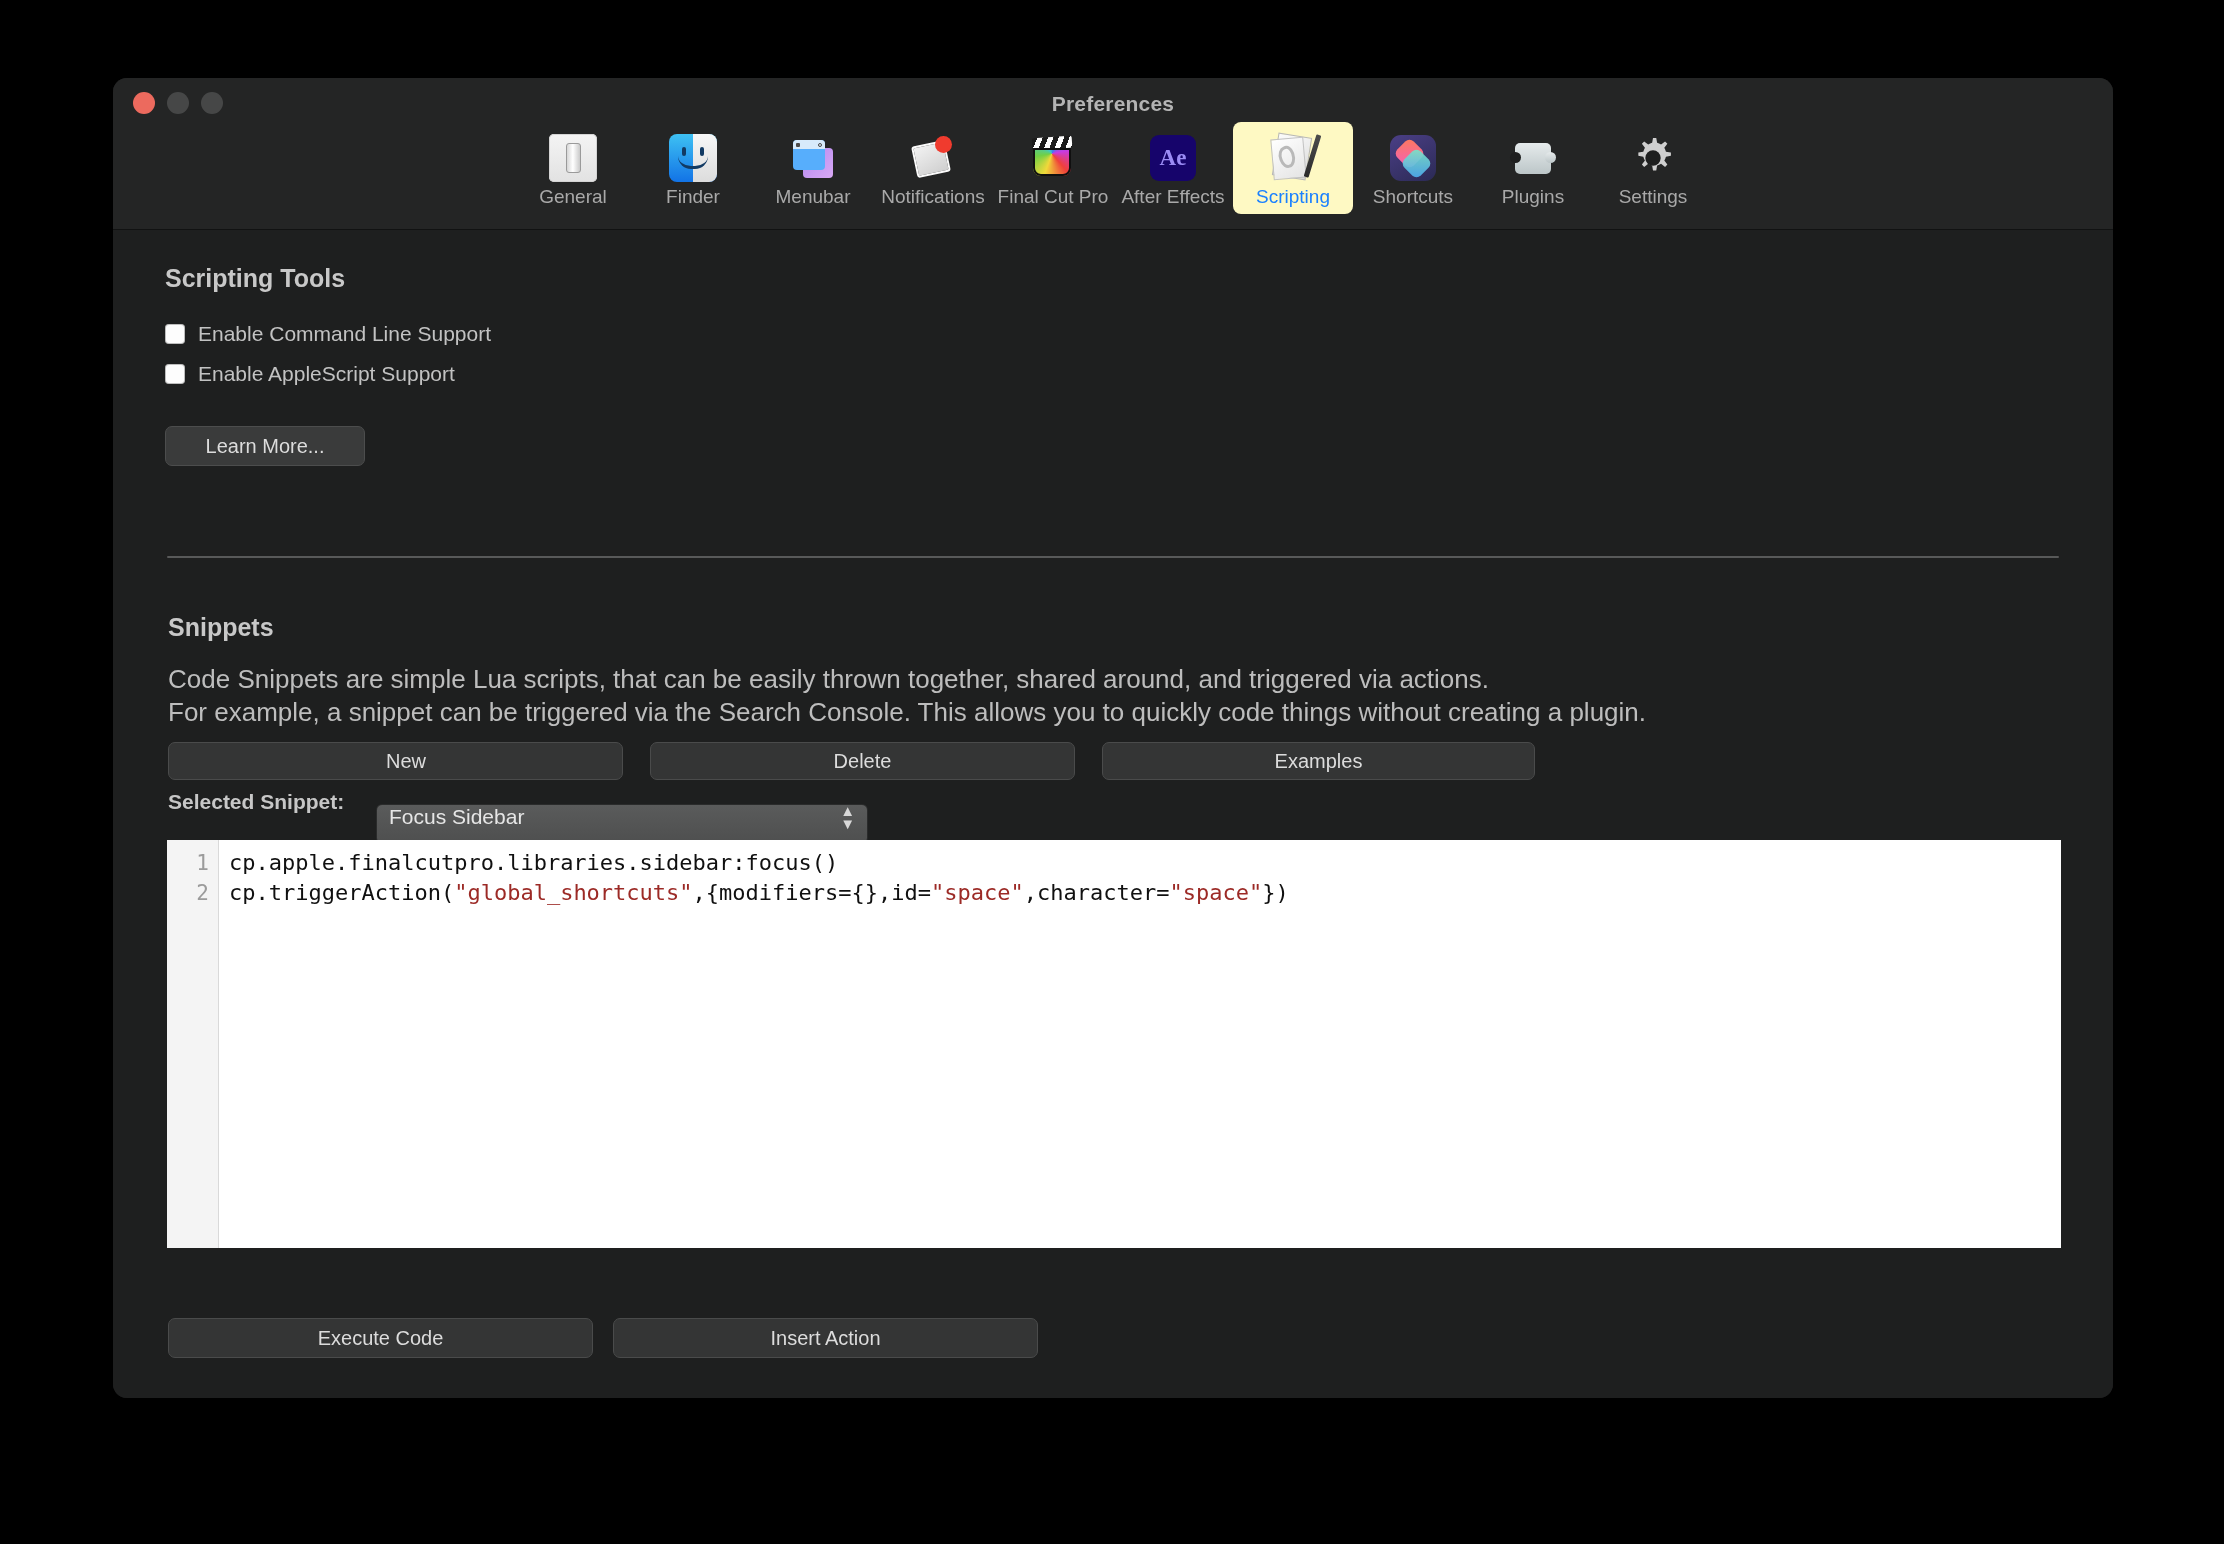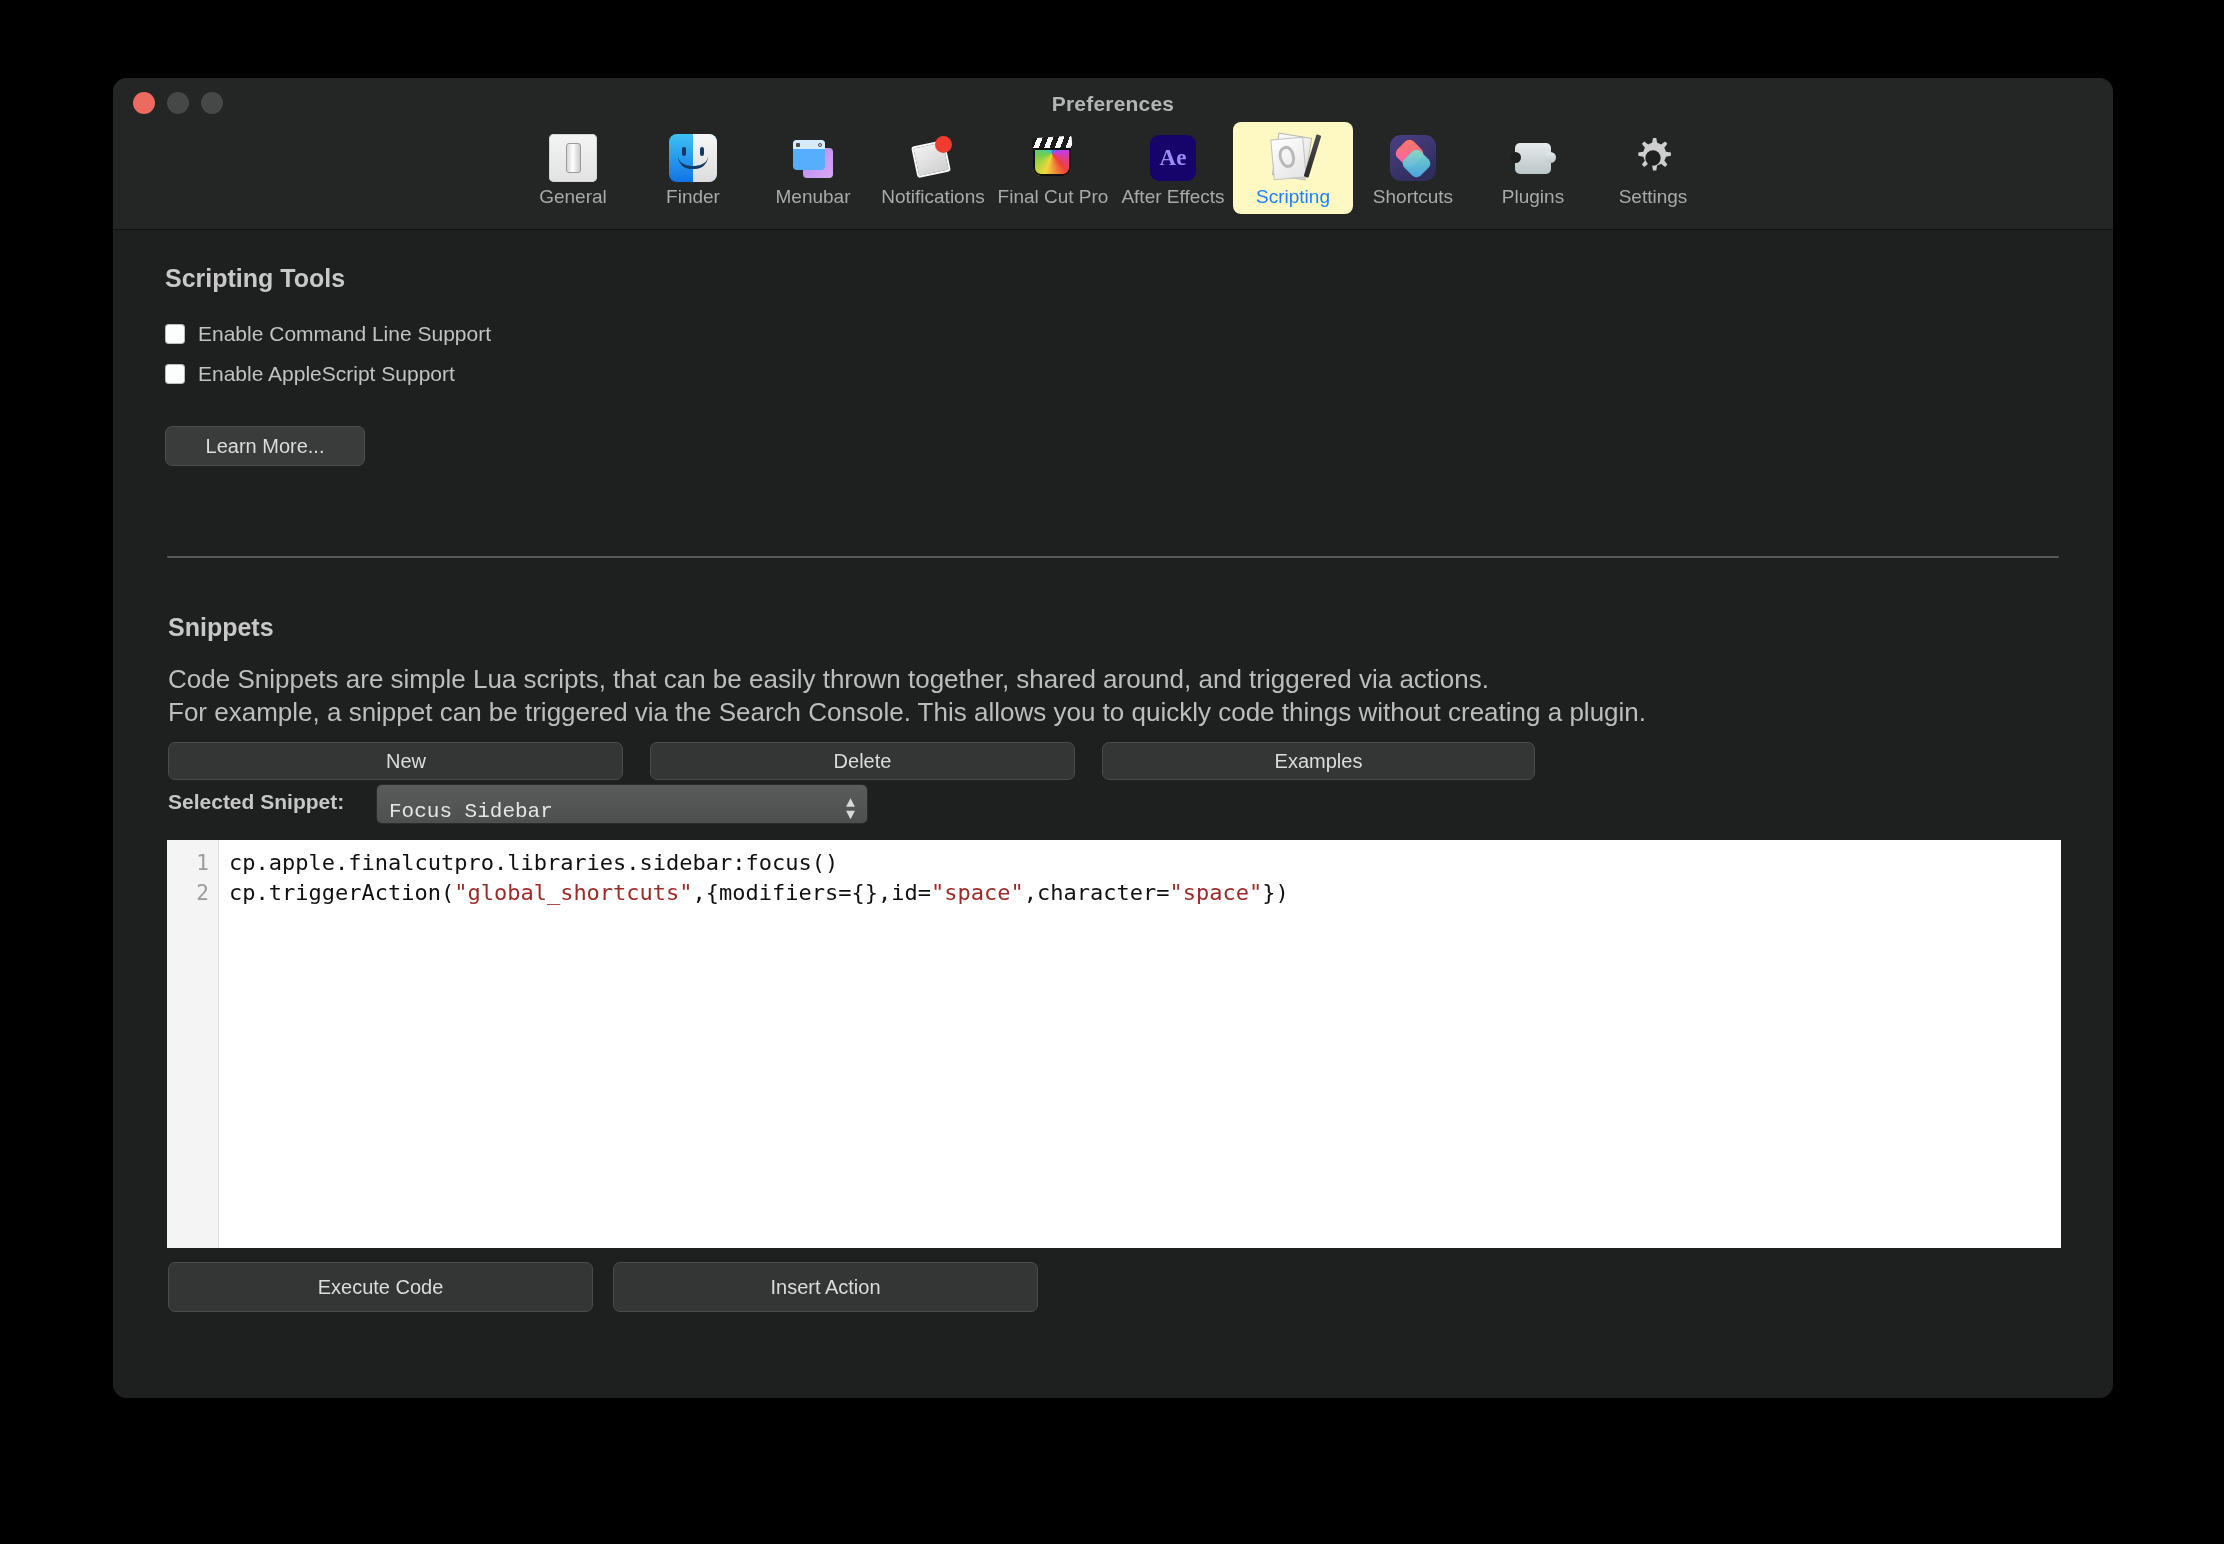--- a/index.html
+++ b/index.html
@@ -274,29 +274,28 @@
   }
   #btn-new      { left: 55px;  width: 455px; padding-left: 21px; }
   #btn-delete   { left: 537px; width: 425px; }
   #btn-examples { left: 989px; width: 433px; }
 
   #selected-label {
     position:absolute; left: 55px; top: 560px;
     color: #c7c7c7; font-size: 21px; font-weight: bold;
   }
   #snippet-select {
-    position:absolute; left: 263px; top: 554px;
+    position:absolute; left: 263px; top: 574px;
     width: 492px; height: 40px;
     background: linear-gradient(180deg,#5a5b5b,#4e4f4f);
     border: 1px solid #2a2b2b;
     border-radius: 6px;
-    display:flex; align-items:flex-end;
+    display:flex; align-items:flex-start;
     padding: 0 12px;
     cursor: default;
-    font-family: Liberation Mono, monospace;
   }
   #snippet-select .val { color: #e6e6e6; font-size: 21px; flex: 1; }
   #snippet-select .chev {
     color: #d8d8d8; font-size: 15px; line-height: 0.85;
     display:flex;flex-direction:column;align-items:center;
   }
 
   
   #editor {
     position: absolute;
@@ -325,21 +324,21 @@
     font-family: "DejaVu Sans Mono", monospace;
     font-size: 22px;
     line-height: 30px;
     color: #101010;
     white-space: pre;
   }
   .str { color: #9c2a26; }
 
   .bottombtn {
     position: absolute;
-    top: 1032px; height: 50px;
+    top: 1088px; height: 40px;
     background: #343535;
     border: 1px solid #4a4b4b;
     border-radius: 7px;
     color: #dcdcdc; font-size: 20px;
     display:flex;align-items:center;justify-content:center;
     cursor: default;
   }
   #btn-execute { left: 55px;  width: 425px; }
   #btn-insert  { left: 500px; width: 425px; }
 </style>

